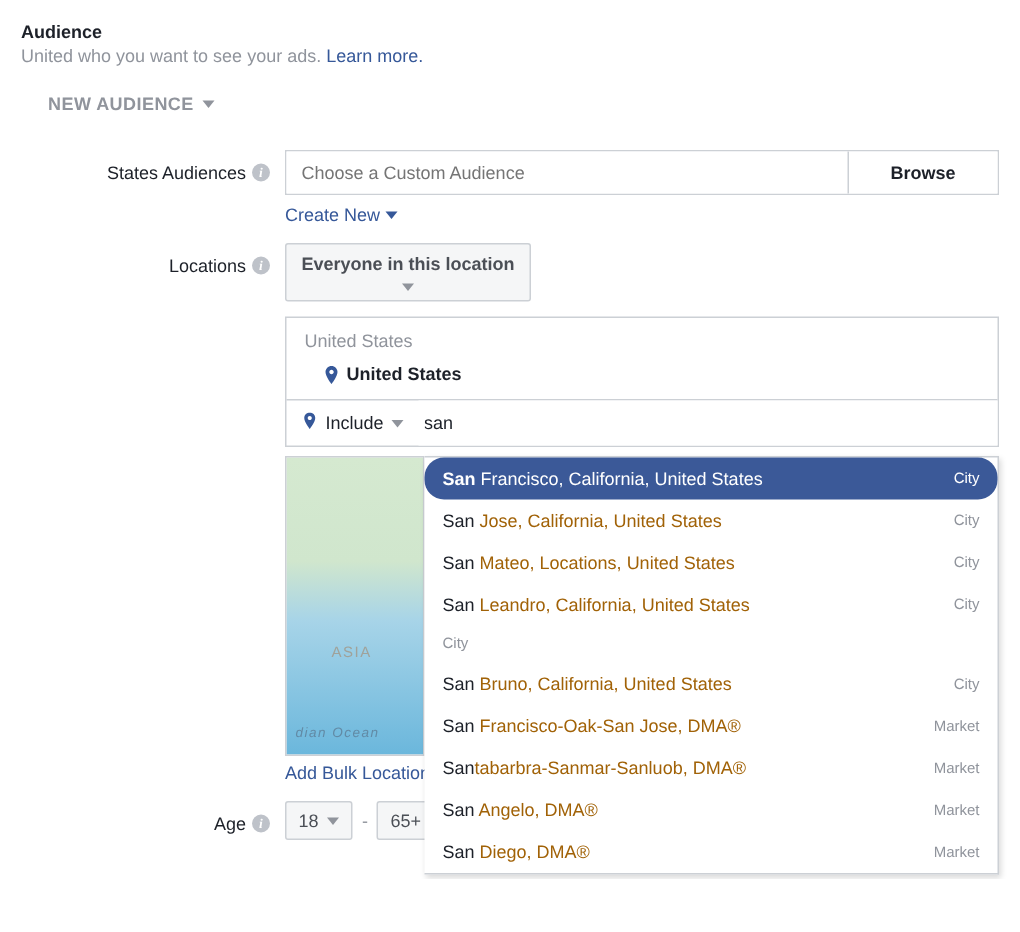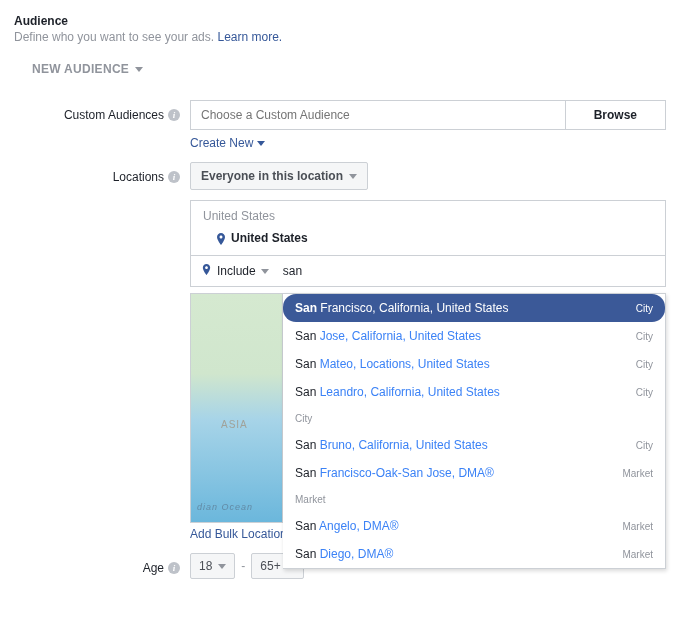--- a/index.html
+++ b/index.html
@@ -13,69 +13,69 @@
 .caret-down.blue { border-top-color: #365899; }
 .field { display: flex; align-items: flex-start; margin-bottom: 12px; }
 .field-label { width: 176px; text-align: right; padding-right: 10px; padding-top: 8px; color: #1d2129; font-size: 12px; display: flex; justify-content: flex-end; align-items: center; gap: 4px; }
 .info-icon { display: inline-flex; width: 12px; height: 12px; border-radius: 50%; background: #bec2c9; color: #fff; font-size: 9px; font-weight: bold; align-items: center; justify-content: center; font-style: italic; font-family: Georgia, serif; }
 .field-body { flex: 1; padding-right: 14px; }
 .ca-row { display: flex; border: 1px solid #ccd0d5; }
 .ca-input { flex: 1; padding: 7px 10px; border: none; outline: none; color: #90949c; font-size: 12px; background: #fff; }
 .browse-btn { padding: 7px 28px; background: #fff; border: none; border-left: 1px solid #ccd0d5; font-size: 12px; font-weight: bold; color: #1d2129; cursor: pointer; }
 .link { color: #365899; font-size: 12px; text-decoration: none; display: inline-flex; align-items: center; gap: 4px; }
 .sublink { margin-top: 6px; }
-.select-btn { display: inline-flex; align-items: center; gap: 6px; padding: 6px 10px; background: #f5f6f7; border: 1px solid #ccd0d5; border-radius: 2px; font-size: 12px; color: #4b4f56; font-weight: bold; cursor: pointer; }
+.select-btn { display: inline-flex; align-items: center; gap: 6px; padding: 6px 10px; background: #f5f6f7; border: 1px solid #ccd0d5; border-radius: 2px; font-size: 12px; color: #4b4f56; font-weight: bold; cursor: pointer; flex-direction: column; }
 .loc-box { border: 1px solid #ccd0d5; margin-top: 10px; background: #fff; }
 .loc-header { padding: 8px 12px 4px; color: #90949c; font-size: 12px; }
 .loc-selected { padding: 4px 12px 10px 24px; display: flex; align-items: center; gap: 6px; font-size: 12px; font-weight: bold; }
 .pin-icon { width: 10px; height: 10px; }
 .pin-icon svg { display: block; }
 .inc-row { display: flex; align-items: center; border-top: 1px solid #ccd0d5; }
 .inc-btn { display: flex; align-items: center; gap: 5px; padding: 8px 10px; color: #1d2129; font-size: 12px; cursor: pointer; }
 .inc-pin { color: #365899; }
 .loc-input { flex: 1; border: none; outline: none; padding: 8px 4px; font-size: 12px; color: #1d2129; }
 .map-drop-wrap { position: relative; }
-.map { width: 93px; height: 230px; background: linear-gradient(180deg, #d5e9d0 0%, #d0e6cd 35%, #a7d4e8 55%, #6bb7dc 100%); border: 1px solid #ccd0d5; margin-top: 6px; position: relative; overflow: hidden; text-decoration: underline; }
+.map { width: 93px; height: 200px; background: linear-gradient(180deg, #d5e9d0 0%, #d0e6cd 35%, #a7d4e8 55%, #6bb7dc 100%); border: 1px solid #ccd0d5; margin-top: 6px; position: relative; overflow: hidden; text-decoration: underline; }
 .map-label { position: absolute; color: #a0a29a; font-size: 10px; letter-spacing: 1px; }
 .map-asia { top: 125px; left: 30px; }
 .map-ocean { bottom: 10px; left: 6px; font-size: 9px; color: rgba(80,90,110,0.5); font-style: italic; }
 .dropdown { position: absolute; left: 93px; top: 0; right: 0; background: #fff; box-shadow: 1px 2px 4px rgba(0,0,0,0.15); border: 1px solid #ccd0d5; border-left: none; }
 .dd-item { display: flex; justify-content: space-between; align-items: center; padding: 7px 12px; font-size: 12px; cursor: pointer; }
 .dd-item.active { background: #3b5998; color: #fff; border-radius: 13px; }
 .dd-item.active .dd-type { color: #fff; }
 .dd-name { color: #1d2129; }
 .dd-item.active .dd-name { color: #fff; }
 .dd-name .match { color: #1d2129; font-weight: normal; }
-.dd-name .rest { color: #3b82f6; }
+.dd-name .rest { color: #a16207; }
 .dd-item.active .dd-name .rest { color: #fff; }
 .dd-item.active .dd-name .match { color: #fff; font-weight: bold; }
 .dd-type { color: #90949c; font-size: 10px; }
 .bulk-link { margin-top: 4px; }
 .age-row { display: flex; align-items: center; gap: 6px; }
 .age-sel { display: inline-flex; align-items: center; gap: 6px; padding: 5px 8px; background: #f5f6f7; border: 1px solid #ccd0d5; border-radius: 2px; font-size: 12px; color: #4b4f56; cursor: pointer; justify-content: space-between; }
 .dash { color: #90949c; }
 </style>
 </head>
 <body>
 
 <div class="title">Audience</div>
 <div class="subtitle">
-  <span>Define who you want to see your ads. </span><a href="#">Learn more.</a>
+  <span>United who you want to see your ads. </span><a href="#">Learn more.</a>
 </div>
 
 <div class="tab-row">
   <span class="tab">
     <span>NEW AUDIENCE</span>
     <span class="caret-down"></span>
   </span>
 </div>
 
 <div class="field">
   <div class="field-label">
-    <span>Custom Audiences</span>
+    <span>States Audiences</span>
     <span class="info-icon">i</span>
   </div>
   <div class="field-body">
     <div class="ca-row">
       <input class="ca-input" type="text" placeholder="Choose a Custom Audience" style="">
       <button class="browse-btn">Browse</button>
     </div>
     <div class="sublink">
       <a href="#" class="link">
         <span>Create New</span>
@@ -147,20 +147,21 @@
           </div>
           <div class="dd-item">
             <span class="dd-name"><span class="match">San</span><span class="rest"> Bruno, California, United States</span></span>
             <span class="dd-type">City</span>
           </div>
           <div class="dd-item">
             <span class="dd-name"><span class="match">San</span><span class="rest"> Francisco-Oak-San Jose, DMA®</span></span>
             <span class="dd-type">Market</span>
           </div>
           <div class="dd-item">
+            <span class="dd-name"><span class="match">San</span><span class="rest">tabarbra-Sanmar-Sanluob, DMA®</span></span>
             <span class="dd-type">Market</span>
           </div>
           <div class="dd-item">
             <span class="dd-name"><span class="match">San</span><span class="rest"> Angelo, DMA®</span></span>
             <span class="dd-type">Market</span>
           </div>
           <div class="dd-item">
             <span class="dd-name"><span class="match">San</span><span class="rest"> Diego, DMA®</span></span>
             <span class="dd-type">Market</span>
           </div>

